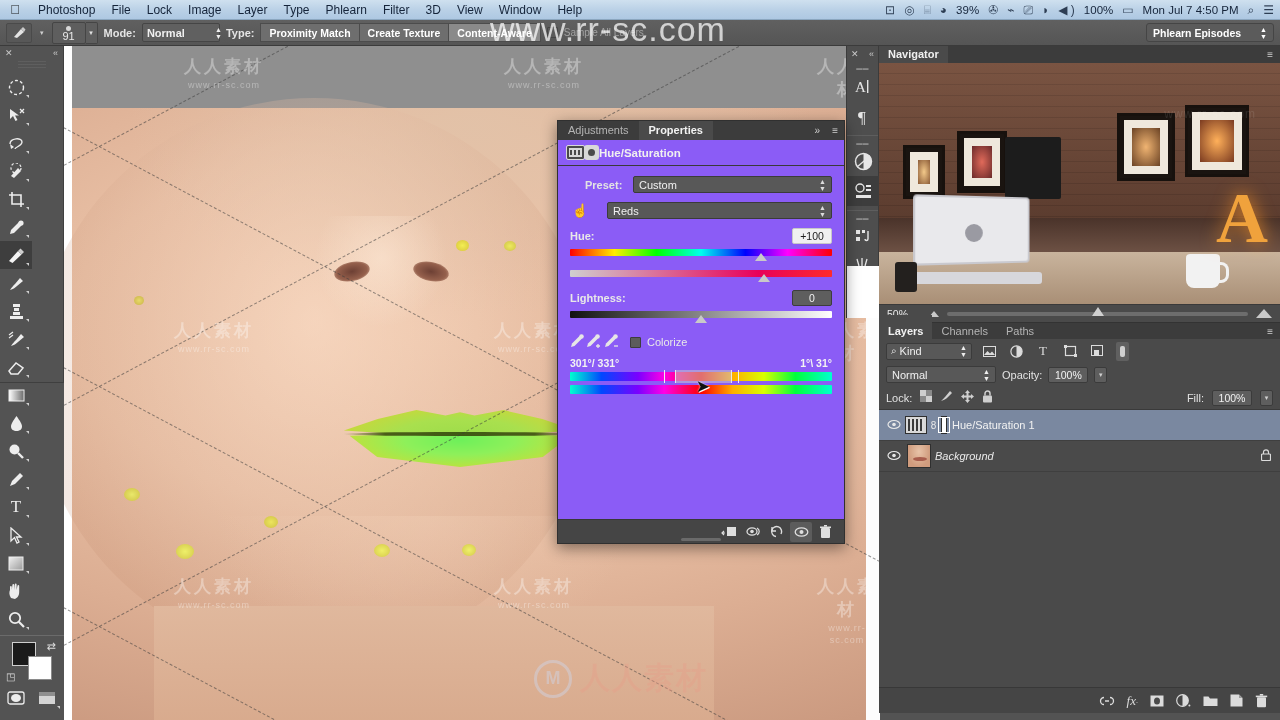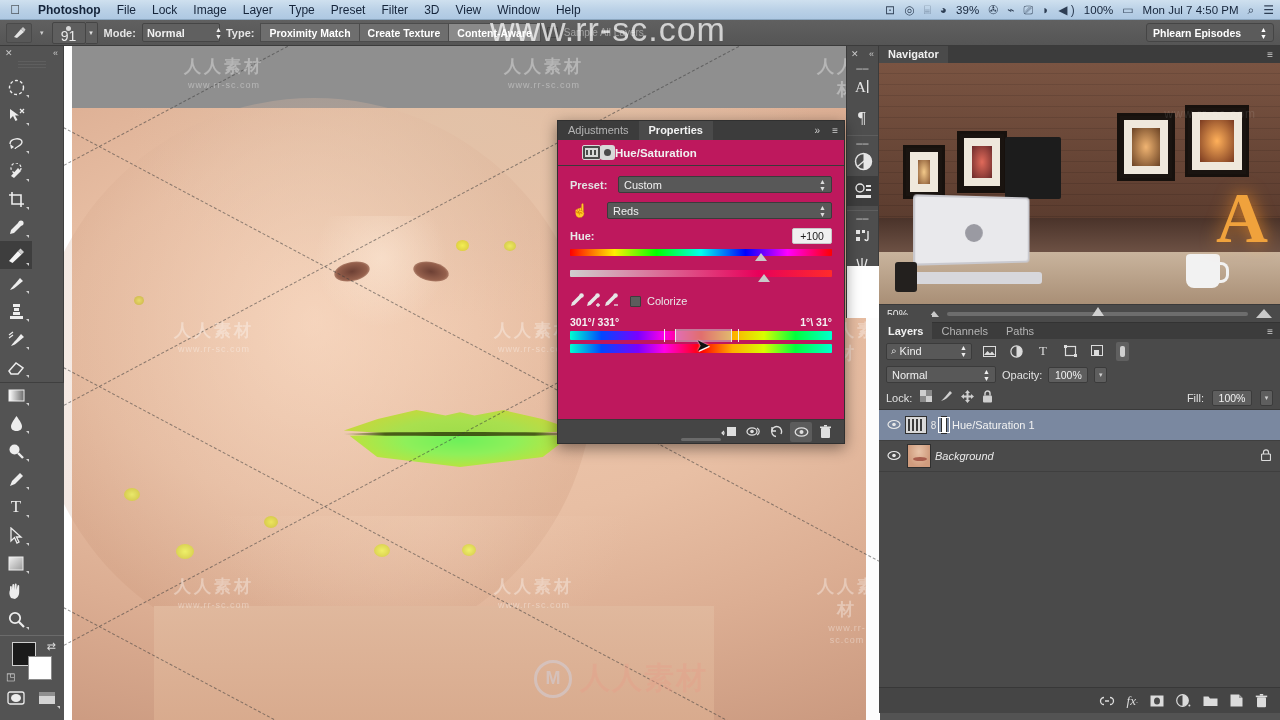--- a/index.html
+++ b/index.html
@@ -17,42 +17,42 @@
   
   .menubar {
     position:absolute; left:0; top:0; width:1280px; height:20px;
     background:linear-gradient(#cfe0ef,#b9d0e6 55%,#aec8e2);
     border-bottom:1px solid #8ba6bf;
     display:flex; align-items:center; color:#15243a; font-size:12px;
     z-index:50;
   }
   .mb-apple { width:30px; text-align:center; font-size:13px; color:#1a1a1a; }
   .mb-item { padding:0 8px; line-height:20px; white-space:nowrap; }
-  .mb-item.bold { font-weight:bold; }
+  .mb-item.bold { font-weight:normal; }
   .mb-right { margin-left:auto; display:flex; align-items:center; padding-right:6px; gap:9px; }
   .mb-right .ic { font-size:12px; opacity:.85; display:flex; align-items:center; }
   .mb-right .tx { font-size:11.5px; }
 
   
   .optionsbar {
     position:absolute; left:0; top:20px; width:1280px; height:26px;
     background:linear-gradient(#606060,#555555);
     border-bottom:1px solid #3b3b3b;
     display:flex; align-items:center; padding:0 6px; gap:6px;
     z-index:40; color:#e2e2e2; font-size:11px;
   }
   .ob-tool { width:26px; height:20px; border:1px solid #4a4a4a; background:#585858;
              display:flex;align-items:center;justify-content:center; border-radius:2px; }
   .ob-caret { font-size:7px; color:#cfcfcf; padding:0 2px; }
   .ob-brush {
     width:34px;height:22px;background:#5e5e5e;border:1px solid #454545;border-radius:2px;
     display:flex;flex-direction:column;align-items:center;justify-content:center;line-height:8px;
   }
   .ob-brush .dot { width:5px;height:5px;background:#d8d8d8;border-radius:50%; margin-bottom:1px;}
-  .ob-brush .num { font-size:14px; color:#e9e9e9; }
+  .ob-brush .num { font-size:11px; color:#e9e9e9; }
   .ob-brushcaret{ width:12px;height:22px;background:#5e5e5e;border:1px solid #454545;border-left:none;
     display:flex;align-items:center;justify-content:center;font-size:7px;border-radius:0 2px 2px 0;}
   .ob-label { color:#e4e4e4; font-weight:bold; }
   .ob-select {
     height:19px; background:#606060; border:1px solid #454545; border-radius:2px;
     display:flex;align-items:center; padding:0 4px; gap:10px; color:#f0f0f0;
   }
   .ob-select .sv { min-width:58px; font-weight:bold; }
   .ob-select .ar { font-size:7px; line-height:7px; }
   .seg { display:flex; }
@@ -149,43 +149,43 @@
   .canvas-wm { position:absolute; color:rgba(255,255,255,.35); font-weight:bold; pointer-events:none;
                text-align:center; line-height:1.35; letter-spacing:3px; }
   .canvas-wm .sub { font-size:9px; letter-spacing:1px; font-weight:normal; display:block; }
   .logo-wm { position:absolute; left:535px; top:662px; display:flex; align-items:center; gap:8px; opacity:.45; }
   .logo-wm .ring { width:38px;height:38px;border-radius:50%;border:3px solid #cfd6ea;
     display:flex;align-items:center;justify-content:center;font-size:18px;color:#cfd6ea;font-weight:bold;}
   .logo-wm .cn { font-size:30px; color:#e6a08a; font-weight:bold; letter-spacing:2px; }
 
   
   .props {
-    position:absolute; left:557px; top:120px; width:288px; height:324px;
-    background:#be185d; border:1px solid #303030; z-index:60;
+    position:absolute; left:557px; top:120px; width:288px; height:424px;
+    background:#8b5cf6; border:1px solid #303030; z-index:60;
     box-shadow:0 4px 14px rgba(0,0,0,.45);
     display:flex; flex-direction:column;
   }
   .pp-tabs { height:19px; background:#3c3c3c; display:flex; align-items:stretch; }
   .pp-tab { padding:0 10px; line-height:19px; font-size:11px; color:#b4b4b4; }
   .pp-tab.on { background:#4a4a4a; color:#f2f2f2; font-weight:bold; }
   .pp-tabs .sp { flex:1; }
   .pp-tabs .ic { display:flex;align-items:center; padding:0 6px; color:#cfcfcf; font-size:10px;}
-  .pp-title { height:26px; display:flex; align-items:center; padding:0 25px;
+  .pp-title { height:26px; display:flex; align-items:center; padding:0 9px;
               border-bottom:1px solid #3a3a3a; }
   .ti-icon1 { width:17px;height:13px;background:#d8d8d8;border-radius:1px; position:relative;
               border:2px solid #4a4a4a; outline:1px solid #d8d8d8; }
   .ti-icon1:before{content:"";position:absolute;inset:2px 1px;background:
      repeating-linear-gradient(90deg,#4a4a4a 0 2px,#d8d8d8 2px 4px);}
   .ti-icon2 { width:15px;height:15px;border-radius:3px;background:#d8d8d8; position:relative;}
   .ti-icon2:before{content:"";position:absolute;left:4px;top:4px;width:7px;height:7px;border-radius:50%;background:#4a4a4a;}
   .pp-title .tt { font-weight:bold; color:#f0f0f0; font-size:11.5px; }
   .pp-body { flex:1; padding:10px 12px 0; position:relative; }
 
   .row { display:flex; align-items:center; margin-bottom:9px; }
-  .row .lb { color:#e3e3e3; font-weight:bold; width:48px; }
+  .row .lb { color:#e3e3e3; font-weight:bold; width:48px;margin-left:15px; }
   .sel-wide {
     flex:1; height:17px; background:#585858; border:1px solid #3b3b3b; border-radius:2px;
     display:flex;align-items:center;justify-content:space-between; padding:0 5px; color:#f0f0f0;
   }
   .sel-wide .ar { font-size:7px; line-height:7px; color:#ddd; }
   .hand-ic { width:20px; display:flex; align-items:center; justify-content:center; font-size:13px; color:#ededed; }
 
   .sl-head { display:flex; align-items:center; justify-content:space-between; margin-bottom:4px; }
   .sl-head .nm { font-weight:bold; color:#e8e8e8; }
   .valbox {
@@ -343,21 +343,21 @@
 <div id="app">
 
   <div class="menubar">
     <div class="mb-apple"></div>
     <div class="mb-item bold">Photoshop</div>
     <div class="mb-item">File</div>
     <div class="mb-item">Lock</div>
     <div class="mb-item">Image</div>
     <div class="mb-item">Layer</div>
     <div class="mb-item">Type</div>
-    <div class="mb-item">Preset</div>
+    <div class="mb-item">Phlearn</div>
     <div class="mb-item">Filter</div>
     <div class="mb-item">3D</div>
     <div class="mb-item">View</div>
     <div class="mb-item">Window</div>
     <div class="mb-item">Help</div>
     <div class="mb-right">
       <span class="ic">⊡</span>
       <span class="ic">◎</span>
       <span class="ic" style="opacity:.45">⌸</span>
       <span class="ic">◕</span>
@@ -657,20 +657,30 @@
         </div>
       </div>
 
       <div>
         <div class="track">
           <div class="bar sat"></div>
           <div class="thumb" style="left:74%"></div>
         </div>
       </div>
 
+      <div>
+        <div class="sl-head">
+          <span class="nm">Lightness:</span>
+          <span class="valbox">0</span>
+        </div>
+        <div class="track">
+          <div class="bar lig"></div>
+          <div class="thumb" style="left:50%"></div>
+        </div>
+      </div>
 
       <div class="pp-drops">
         <span class="drop">
           <svg width="15" height="15" viewBox="0 0 15 15">
               <path d="M1 14 L2 10.5 L9.5 3 L12 5.5 L4.5 13 Z" fill="#e6e6e6"></path>
               <circle cx="11.5" cy="3.5" r="2.3" fill="#e6e6e6"></circle>
             </svg>
         </span>
         <span class="drop">
           <svg width="17" height="15" viewBox="0 0 17 15">

